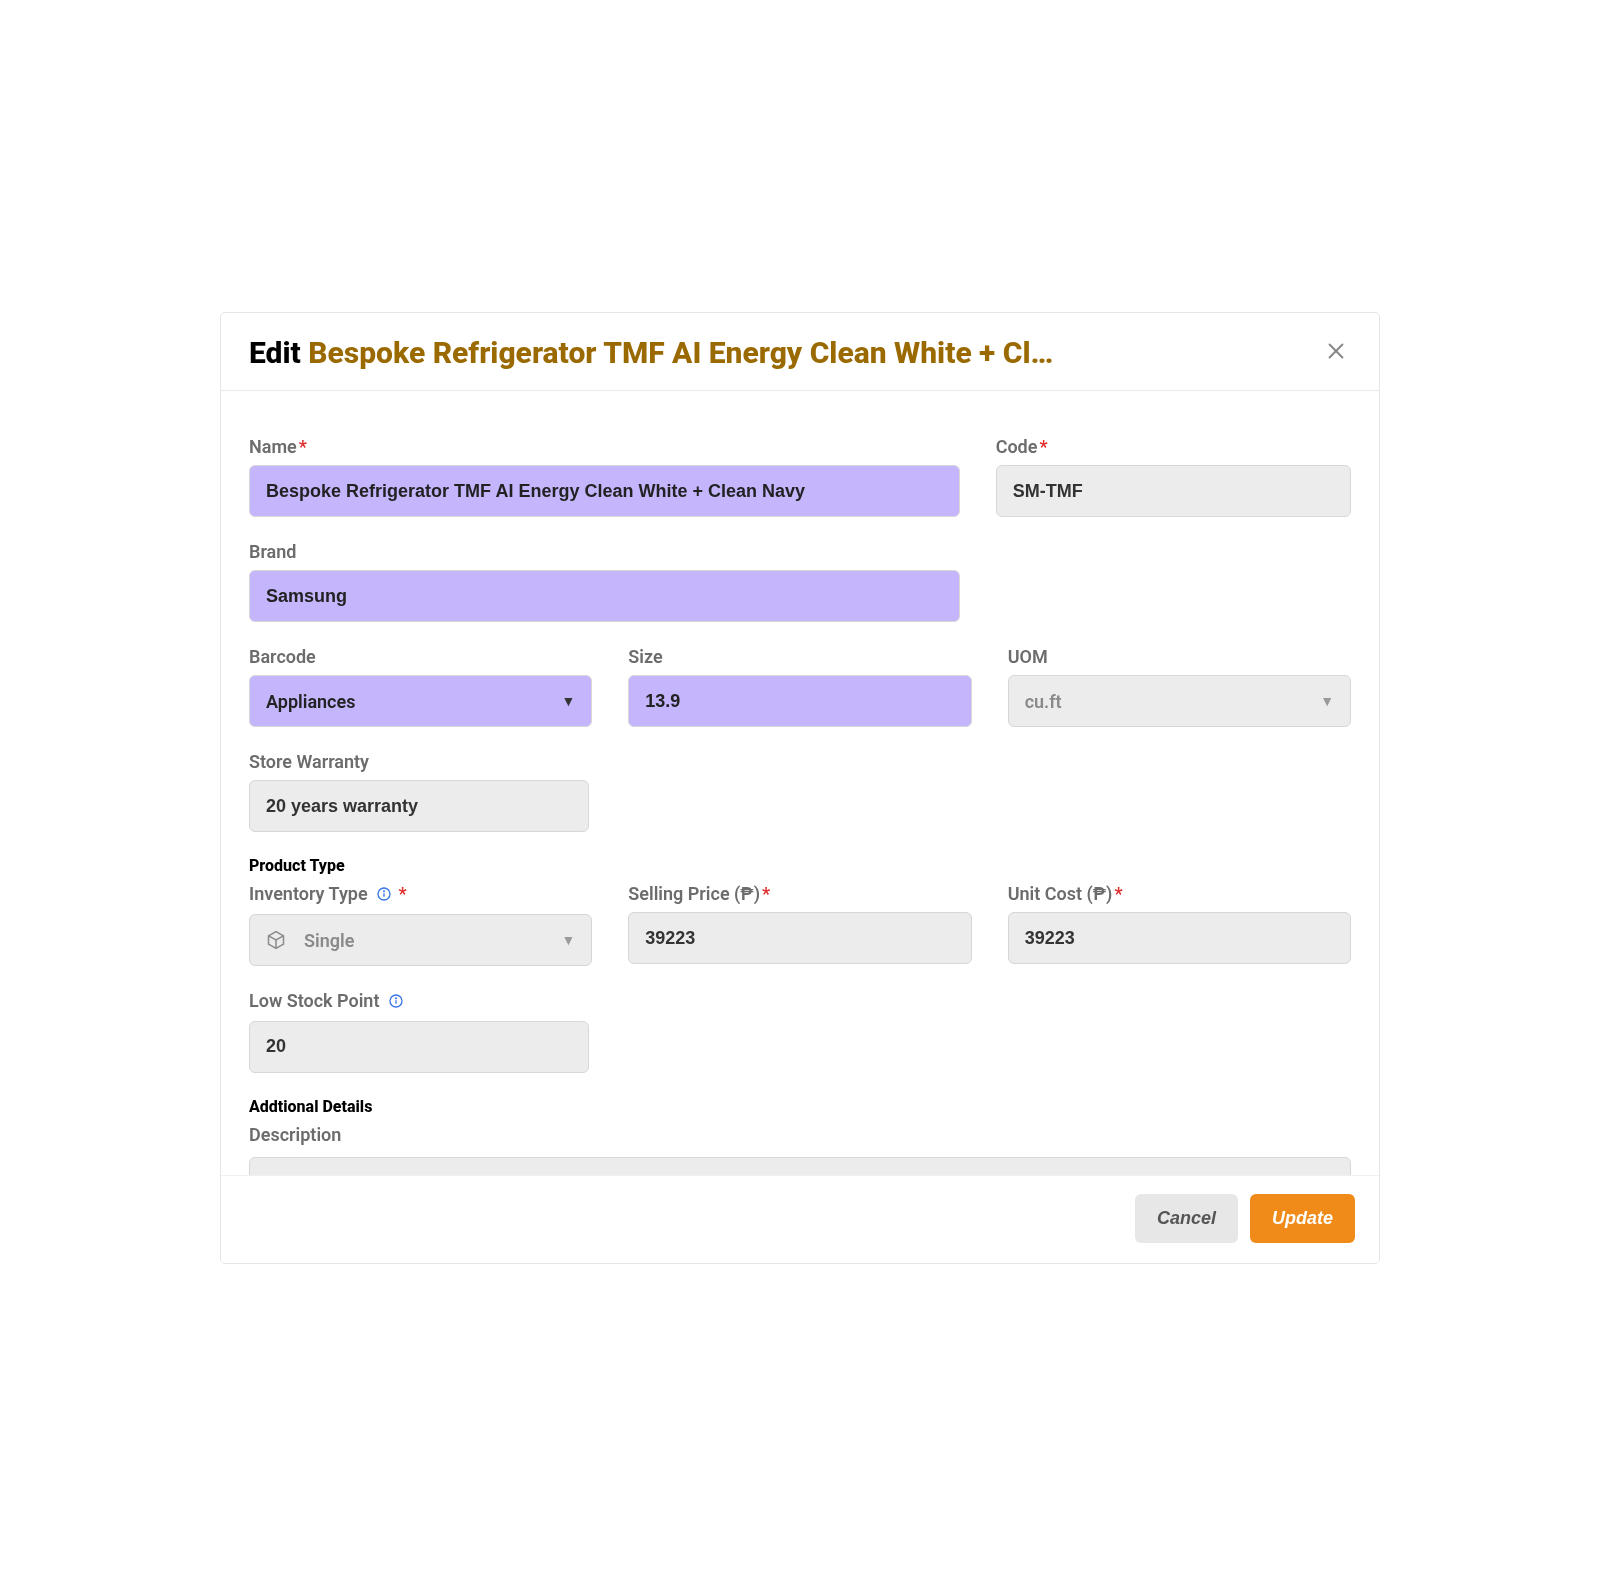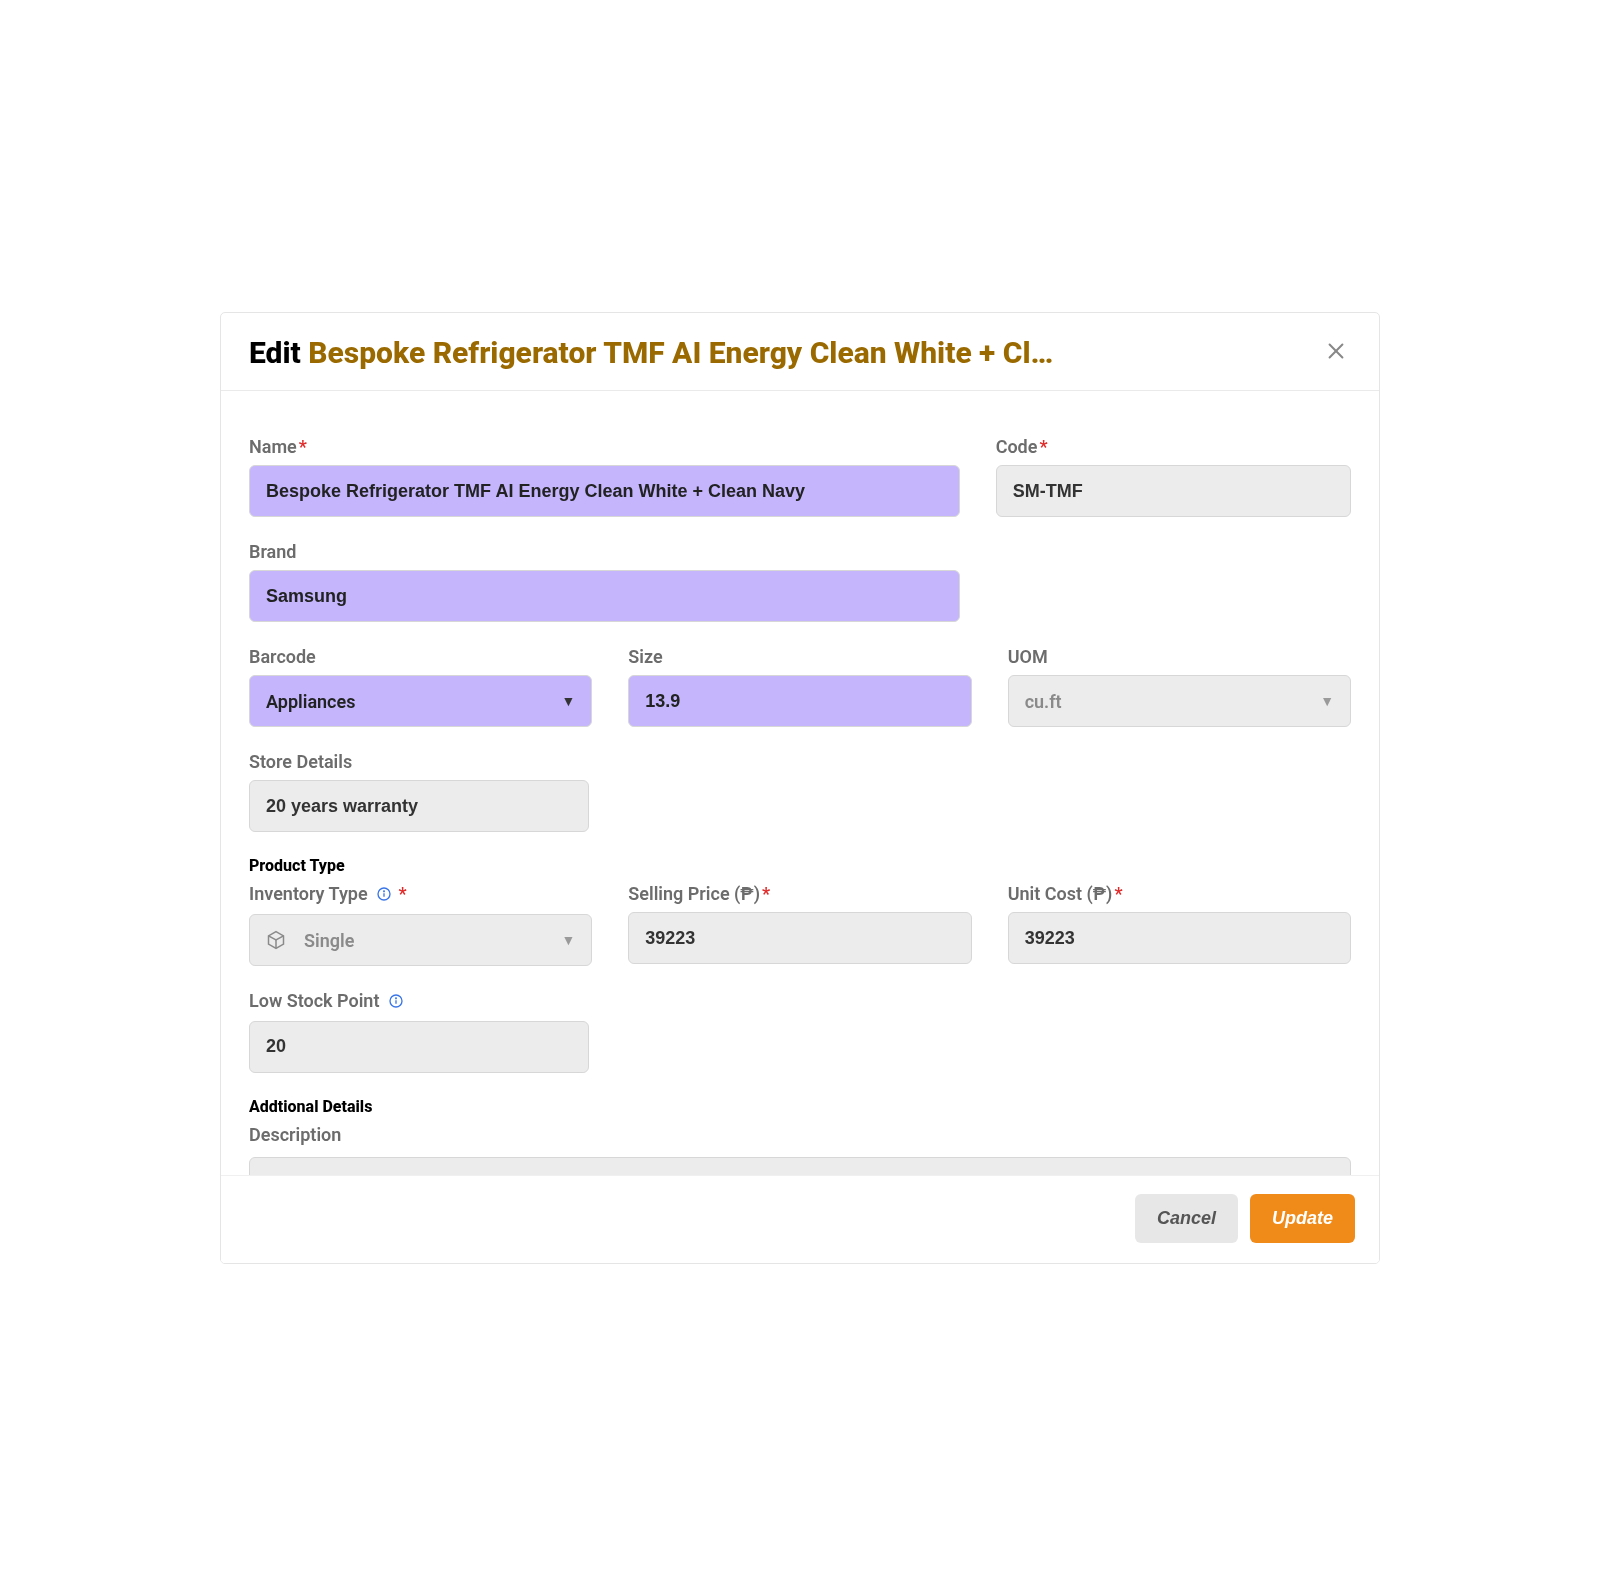--- a/index.html
+++ b/index.html
@@ -211,21 +211,21 @@
         <div class="label">UOM</div>
         <div class="select disabled">
           <span class="sel-label placeholder">cu.ft</span>
           <span class="chev">▼</span>
         </div>
       </div>
     </div>
 
     <div class="row">
       <div class="field-group partial">
-        <div class="label">Store Details</div>
+        <div class="label">Store Warranty</div>
         <input class="input disabled" disabled="" value="20 years warranty" style="">
       </div>
     </div>
 
     <div class="section-title">Product Type</div>
 
     <div class="row">
       <div class="field-group">
         <div class="label">
           <span>Inventory Type</span>

